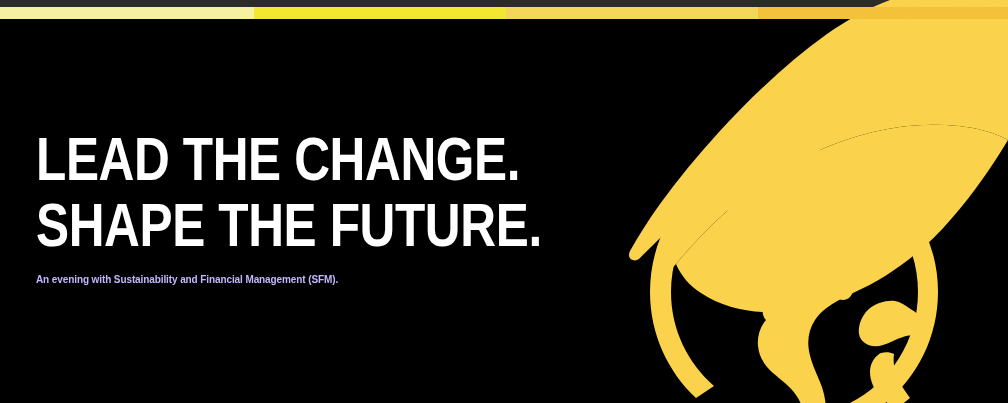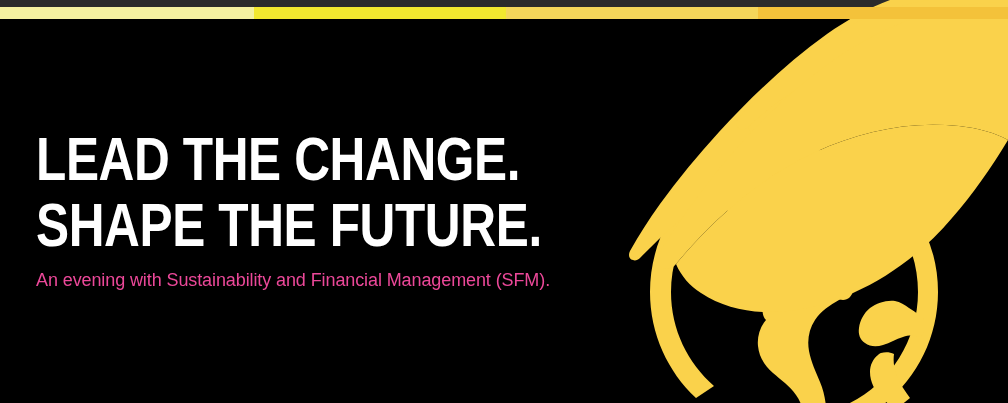--- a/index.html
+++ b/index.html
@@ -68,25 +68,25 @@
     letter-spacing: -0.5px;
     transform: scaleX(0.80);
     transform-origin: left center;
     white-space: nowrap;
     margin: 0;
   }
   .headline.line2 {
     margin-top: 4px;
   }
   .subtitle {
-    color: #ec4899;
+    color: #c4b5fd;
     font-family: "Liberation Sans", sans-serif;
-    font-size: 18px;
+    font-size: 10px;
     line-height: 20px;
-    font-weight: normal;
+    font-weight: bold;
     letter-spacing: -0.1px;
     margin: 14px 0 0 0;
     white-space: nowrap;
   }
 </style>
 </head>
 <body>
 
 <div class="banner">
 

